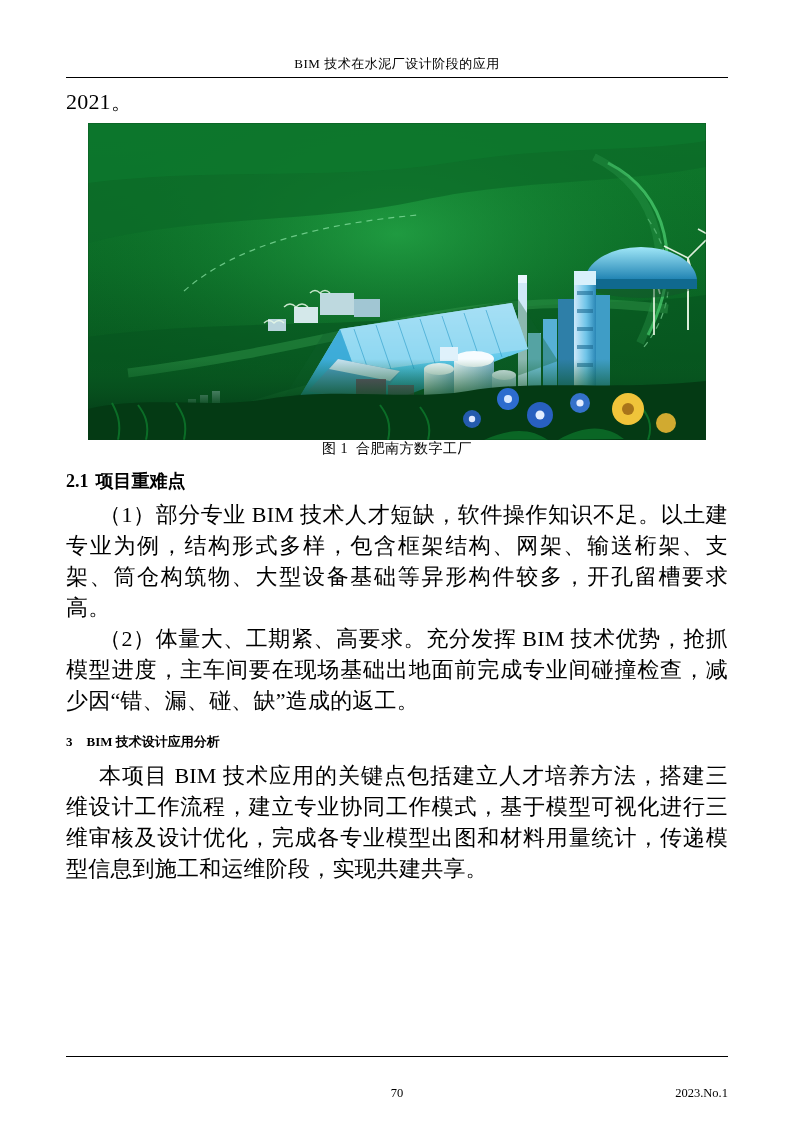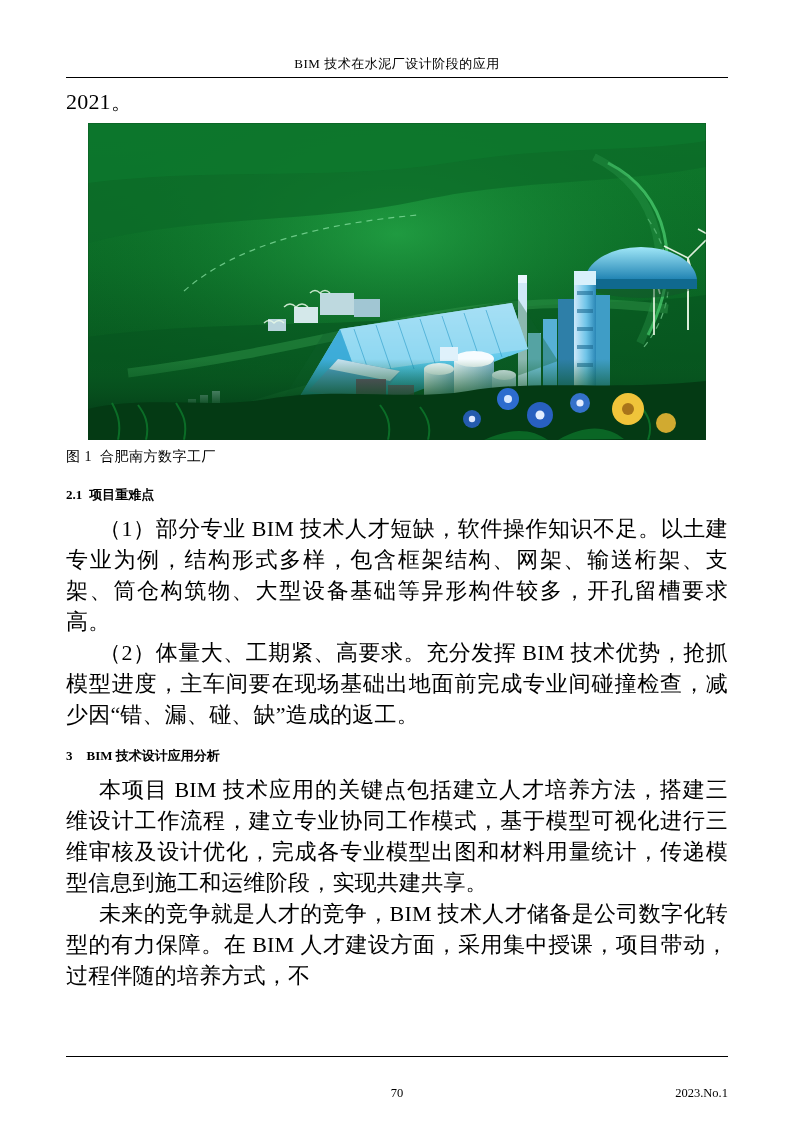--- a/index.html
+++ b/index.html
@@ -67,22 +67,22 @@
   }
   p.indent {
     text-indent: 33px;
   }
   .h2, .h1 {
     font-weight: bold;
     margin: 0;
     line-height: 32px;
   }
   .h2 {
-    font-size: 13px;
-    margin-top: 13px;
+    font-size: 18px;
+    margin-top: 7px;
     margin-bottom: 2px;
   }
   .h1 {
     font-size: 13px;
     margin-top: 10px;
     margin-bottom: 2px;
   }
   .h1 .num, .h2 .num {
     display: inline-block;
   }
@@ -95,23 +95,22 @@
   }
   .figure-frame {
     position: relative;
     width: 618px;
     height: 317px;
     margin: 4px auto 0 auto;
     overflow: hidden;
     background: #0a4f1e;
   }
   .fig-caption {
-    text-align: left;
+    text-align: center;
     font-size: 14px;
-    margin-top: 8px;
     margin-bottom: 2px;
     letter-spacing: 0.5px;
   }
   .fig-caption .capnum { margin-right: 8px; }
   
   .footer-rule {
     position: absolute;
     bottom: 65px;
     left: 66px;
     width: 662px;
@@ -368,21 +367,20 @@
         <span class="num">2.1</span><span>项目重难点</span>
       </div>
       <p class="indent">（1）部分专业 BIM 技术人才短缺，软件操作知识不足。以土建专业为例，结构形式多样，包含框架结构、网架、输送桁架、支架、筒仓构筑物、大型设备基础等异形构件较多，开孔留槽要求高。</p>
       <p class="indent">（2）体量大、工期紧、高要求。充分发挥 BIM 技术优势，抢抓模型进度，主车间要在现场基础出地面前完成专业间碰撞检查，减少因“错、漏、碰、缺”造成的返工。</p>
 
       <div class="h1">
         <span class="num">3</span><span>BIM 技术设计应用分析</span>
       </div>
       <p class="indent">本项目 BIM 技术应用的关键点包括建立人才培养方法，搭建三维设计工作流程，建立专业协同工作模式，基于模型可视化进行三维审核及设计优化，完成各专业模型出图和材料用量统计，传递模型信息到施工和运维阶段，实现共建共享。</p>
 
-      <p class="indent">未来的竞争就是人才的竞争，BIM 技术人才储备是公司数字化转型的有力保障。在 BIM 人才建设方面，采用集中授课，项目带动，过程伴随的培养方式，不</p>
 
     </div>
   </div>
 
   <div class="footer-rule"></div>
   <div class="footer">
     <span class="pageno">70</span>
     <span class="issue">2023.No.1</span>
   </div>
 </div>

